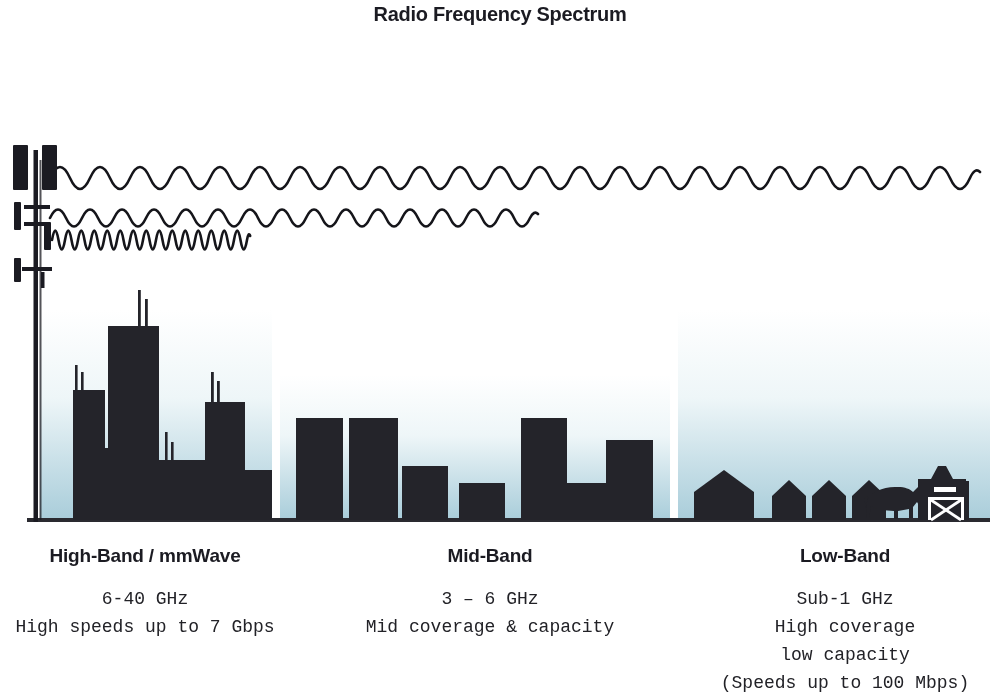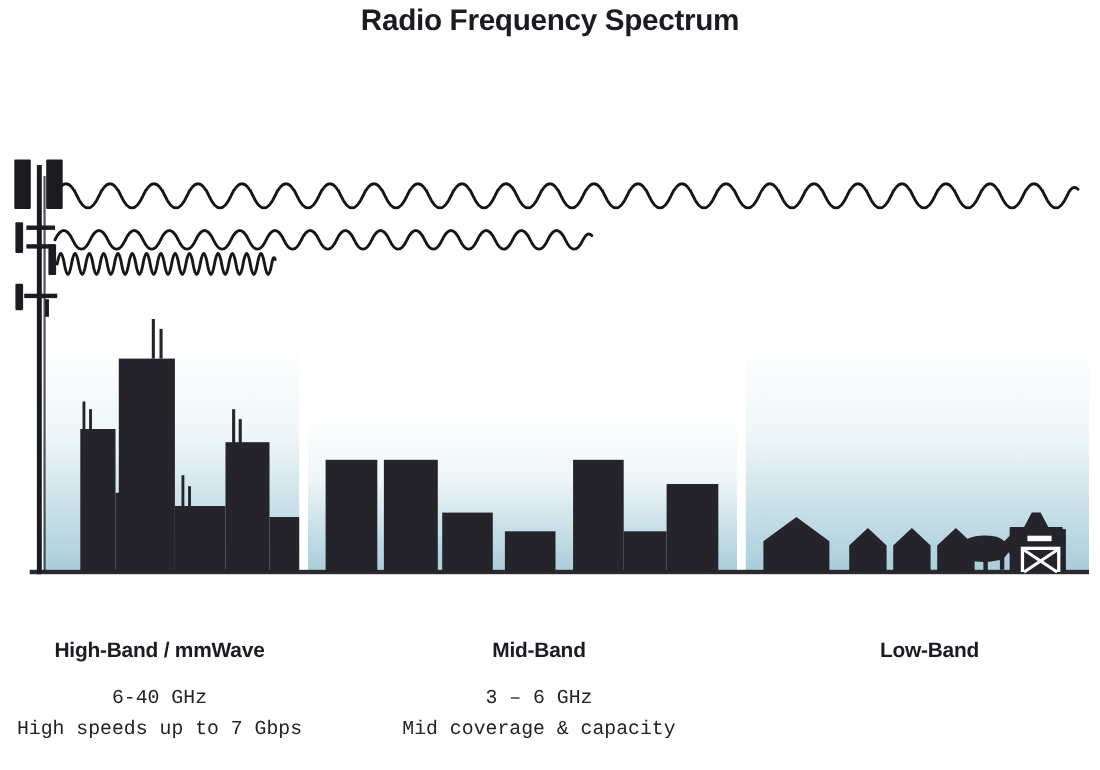--- a/index.html
+++ b/index.html
@@ -9,34 +9,33 @@
     font-family:"Liberation Sans", sans-serif;
     color:#1b1b22;
     overflow:hidden;
     position:relative;
   }
   #stage{position:absolute;left:0;top:0;width:1000px;height:700px;}
 
   .title{
     position:absolute;left:0;top:0;width:1000px;
     text-align:center;
-    font-size:27px;
+    font-size:20px;
     font-weight:bold;
     letter-spacing:-0.3px;
     color:#1b1b22;
     top:3px;
   }
 
   svg.art{position:absolute;left:0;top:0;width:1000px;height:700px;}
 
   .band-labels{position:absolute;left:0;top:545px;width:1000px;height:155px;}
   .band{
     position:absolute;
     text-align:center;
-    margin-top:36px;
   }
   .band .bandname{
     font-size:19px;
     font-weight:bold;
     color:#1b1b22;
     letter-spacing:-0.2px;
     white-space:nowrap;
   }
   .band .blines{
     margin-top:18px;
@@ -243,16 +242,22 @@
     <div class="band" id="band-mid">
       <div class="bandname">Mid-Band</div>
       <div class="blines">
         <div>3 – 6 GHz</div>
         <div>Mid coverage &amp; capacity</div>
       </div>
     </div>
 
     <div class="band" id="band-low">
       <div class="bandname">Low-Band</div>
+      <div class="blines">
+        <div>Sub-1 GHz</div>
+        <div>High coverage</div>
+        <div>low capacity</div>
+        <div>(Speeds up to 100 Mbps)</div>
+      </div>
     </div>
 
   </div>
 </div>
 
 </body></html>

